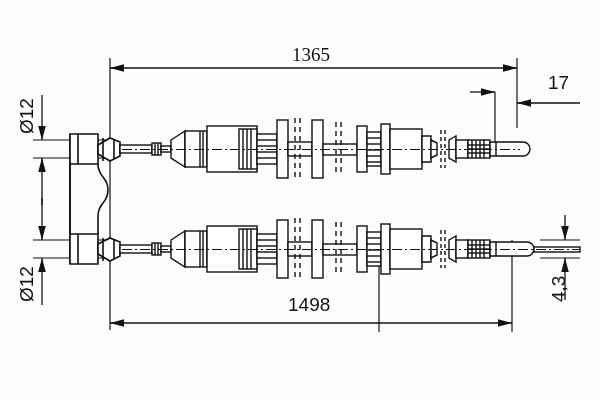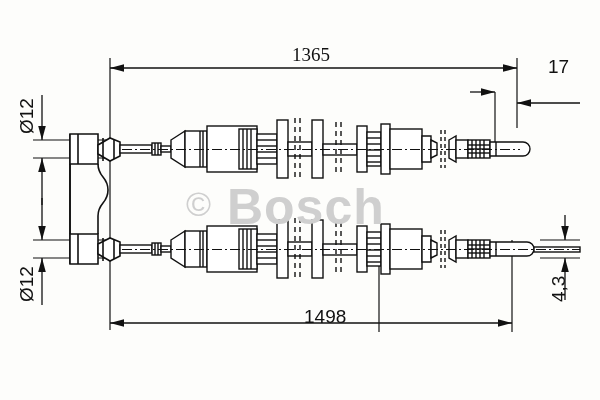--- a/index.html
+++ b/index.html
@@ -243,30 +243,26 @@
         <line x1="496" y1="242" x2="496" y2="256"></line>
         <rect x="534" y="247" width="46" height="5" fill="#fff"></rect>
         <g stroke-dasharray="10 3 2 3" stroke-width="1">
           <line x1="122" y1="249.5" x2="580" y2="249.5"></line>
         </g>
       </g>
 
     </g>
   </svg>
 
-  <div class="wm">
-    <span class="c">©</span>
-    <span>Bosch</span>
-  </div>
 
   <div class="lbl" style="left:292px;top:44px;font-family:Liberation Serif, serif;">1365</div>
 
-  <div class="lbl" style="left:548px;top:56px;">17</div>
-
-  <div class="lbl" style="left:288px;top:306px;margin-left:16px;">1498</div>
+  <div class="lbl" style="left:548px;top:72px;">17</div>
+
+  <div class="lbl" style="left:288px;top:294px;">1498</div>
 
   <div class="lbl rot" style="left:548px;top:302px;">4,3</div>
 
   <div class="lbl rot" style="left:16px;top:134px;">Ø12</div>
 
   <div class="lbl rot" style="left:16px;top:302px;">Ø12</div>
 
 </div>
 
 </body></html>

